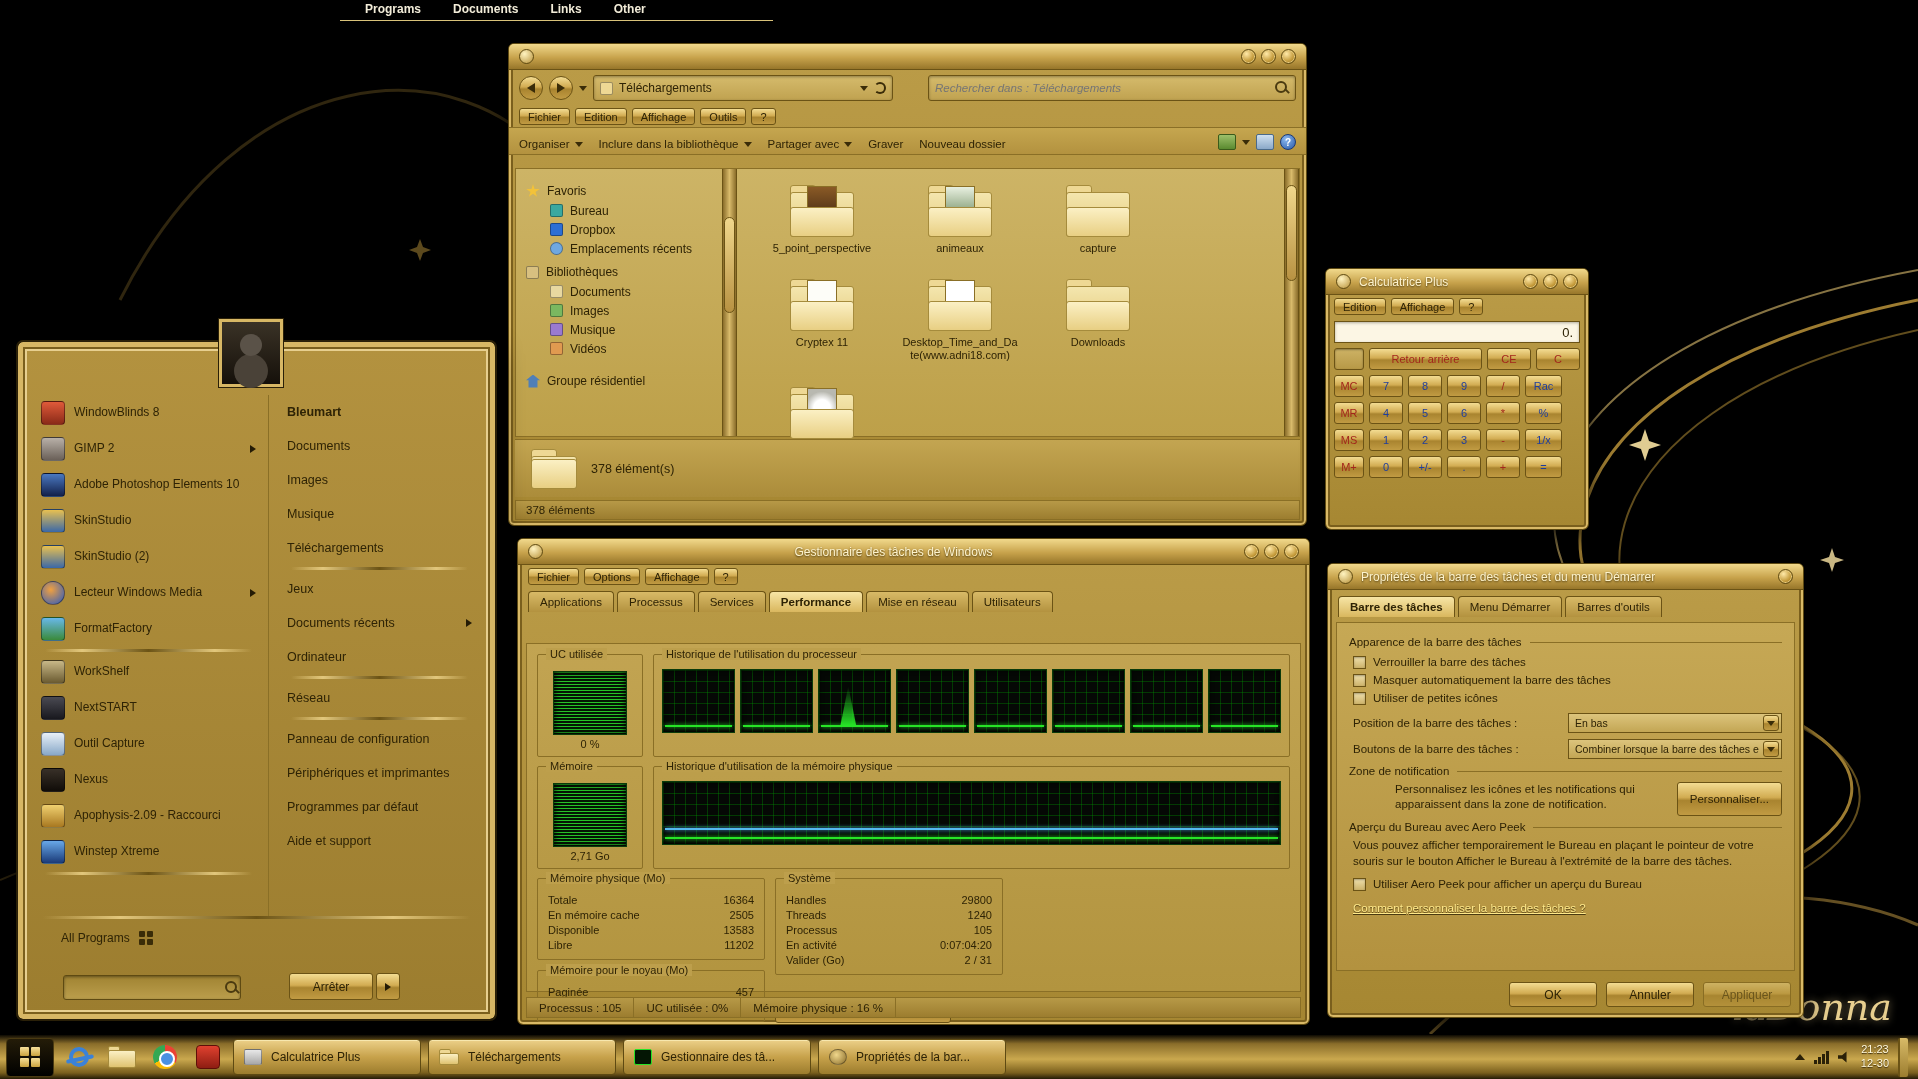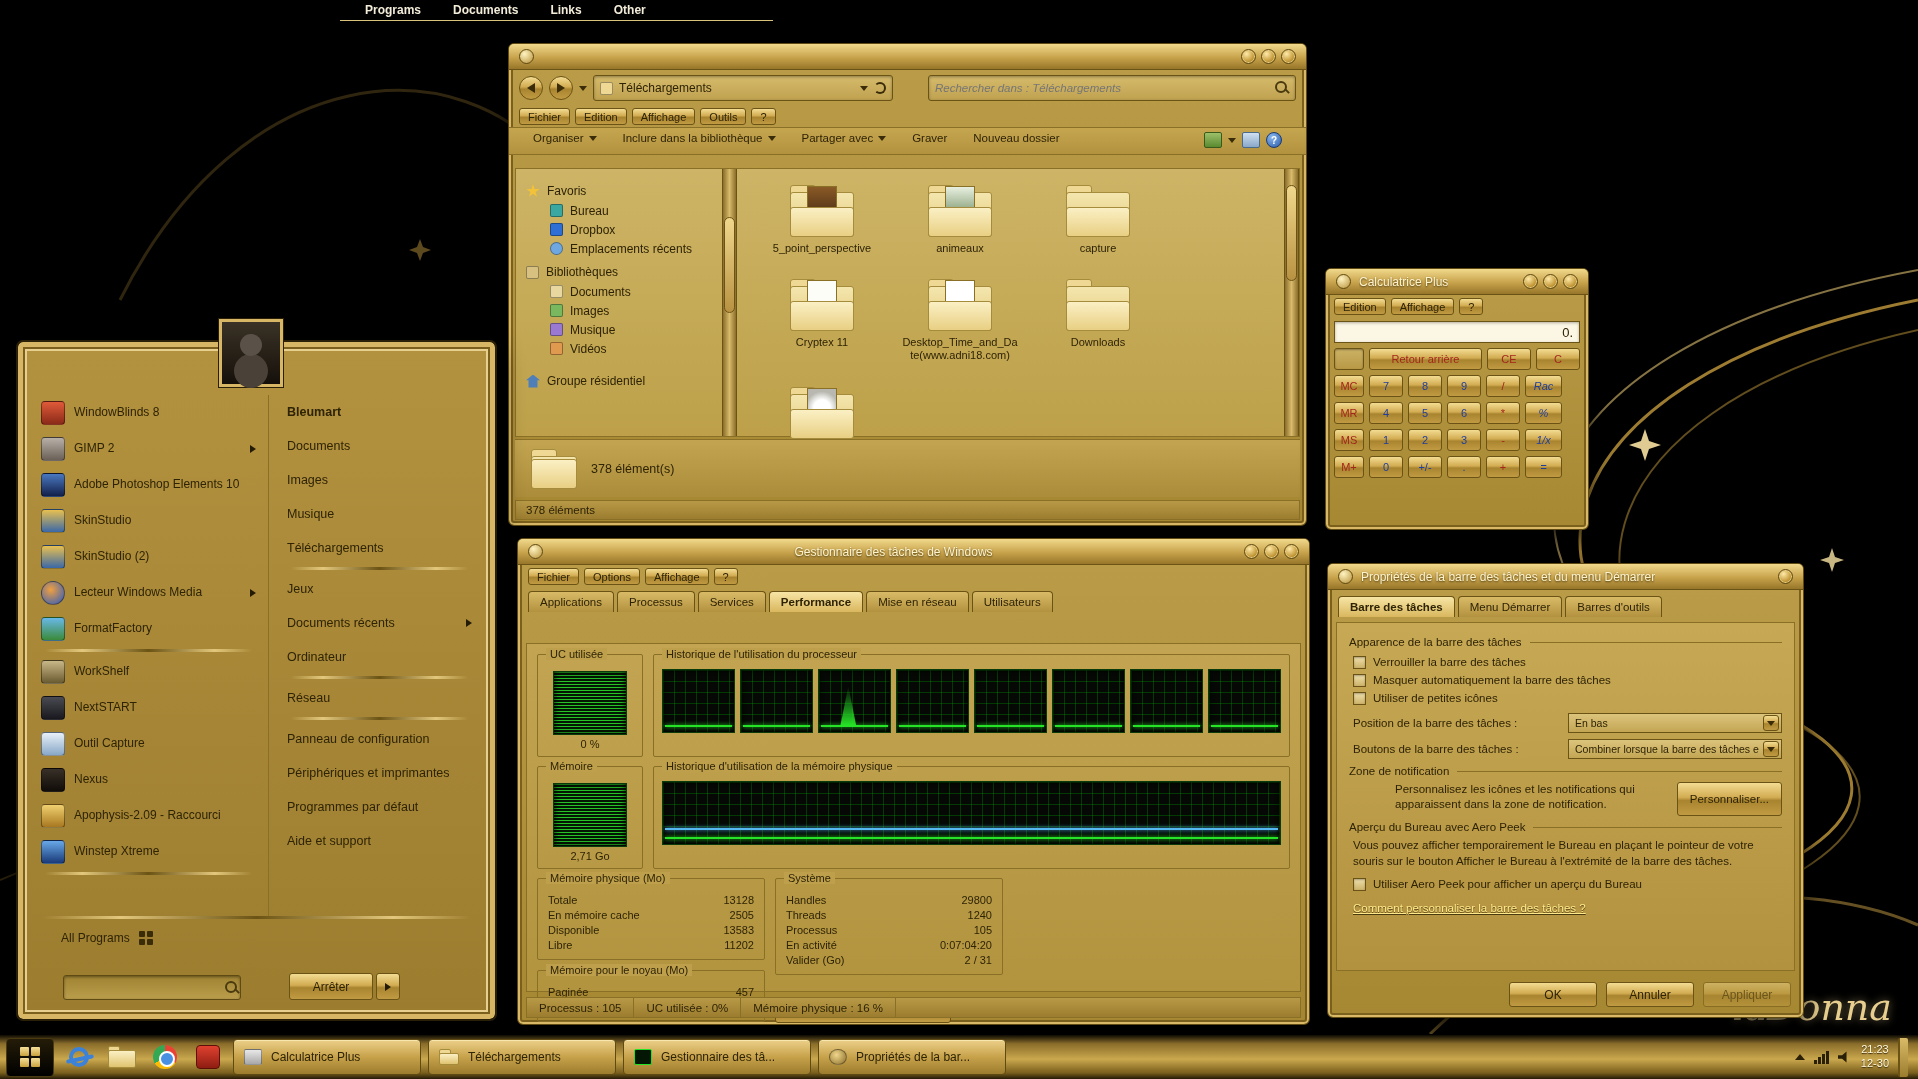--- a/index.html
+++ b/index.html
@@ -42,41 +42,41 @@
            clip-path:polygon(50% 0,100% 45%,82% 45%,82% 100%,18% 100%,18% 45%,0 45%); }
 
   
   #decor { position:absolute; inset:0; z-index:0; }
   #signature { position:absolute; right:26px; bottom:50px; z-index:1;
                font-family:"DejaVu Serif",serif; font-style:italic; font-size:38px;
                color:#e8cf8f; text-shadow:0 0 8px rgba(232,207,143,.55); }
 
   
   #topbar { position:absolute; left:340px; top:0; width:433px; height:21px; z-index:1;
-            display:flex; gap:12px; align-items:center; padding-left:15px;
+            display:flex; gap:12px; align-items:flex-start; padding-left:15px;
             border-bottom:1px solid #d9c27a; background:rgba(0,0,0,.55); }
   .topbar-item { background:#000; color:#f2ecd8; font-size:12px; font-weight:bold;
                  padding:2px 10px 3px; border-radius:0 0 4px 4px; display:flex; align-items:center; }
 
   
   #explorer { left:508px; top:43px; width:799px; height:483px; z-index:2; }
   .exp-nav { height:36px; display:flex; align-items:center; gap:6px; padding:4px 10px; }
   .nav-circle { width:24px; height:24px; border-radius:50%; }
   .addressbar, .searchbox { height:26px; background:linear-gradient(#d5bb6c,#c0a250);
       border:1px solid #6b5315; box-shadow:inset 0 1px 3px rgba(0,0,0,.35);
       display:flex; align-items:center; gap:6px; padding:0 6px; border-radius:3px; }
   .addressbar { width:300px; }
   .searchbox { width:368px; margin-left:auto; }
   .addr-text { font-size:12px; }
   .searchbox input { flex:1; border:none; background:transparent; outline:none;
       font-family:inherit; font-size:11.5px; font-style:italic; color:#5a4a1a; }
   .refresh-icon { width:12px; height:12px; border:2px solid #3a2c08; border-radius:50%;
                   border-left-color:transparent; }
   .exp-menu { display:flex; gap:5px; padding:2px 10px; }
-  .exp-toolbar { display:flex; align-items:flex-start; gap:26px; padding:4px 24px;
+  .exp-toolbar { display:flex; align-items:flex-end; gap:16px; padding:4px 10px;
       border-top:1px solid #8a6f26; border-bottom:1px solid #8a6f26;
       background:linear-gradient(#c5a64f,#b3923f); height:28px; }
   .tb-item { font-size:11.5px; display:flex; align-items:center; gap:5px; }
   .tb-icons { margin-left:auto; display:flex; align-items:center; gap:6px; }
   .mini-ico { width:18px; height:16px; border-radius:2px; }
   .views-ico { background:linear-gradient(#9dc06a,#5a8a30); border:1px solid #3a5a1a; }
   .preview-ico { background:linear-gradient(#cfe0f0,#8aa8c8); border:1px solid #4a6a8a; }
   .help-ico { width:16px; height:16px; border-radius:50%; background:radial-gradient(circle at 35% 30%,#8ab8f0,#2a5aa8);
               border:1px solid #1a3a78; color:#fff; font-size:10px; font-weight:bold;
               display:flex; align-items:center; justify-content:center; }
@@ -118,21 +118,21 @@
       background:linear-gradient(#b79947,#9c7d2f); border:1px solid #8a6f26; }
 
   
   #calc { left:1325px; top:268px; width:264px; height:262px; z-index:3; }
   .calc-menu { display:flex; gap:5px; padding:3px 8px 0; }
   .calc-display { margin:6px 8px 2px; height:22px; background:#fcf6e4; border:1px solid #6b5315;
       box-shadow:inset 0 1px 3px rgba(0,0,0,.3); text-align:right; padding:3px 6px;
       font-size:13px; }
   .calc-row { display:flex; gap:5px; padding:0 8px; margin-top:5px; }
   .calc-key { height:22px; font-size:11px; flex:0 0 auto; }
-  .k-mem { width:30px; } .k-d { width:34px; } .k-last { width:37px;font-style:italic; }
+  .k-mem { width:30px; } .k-d { width:34px; } .k-last { width:37px; }
   .red { color:#a3261c; } .blue { color:#1f3e9e; }
   .mem-indicator { width:30px; height:22px; background:linear-gradient(#cdb265,#b79947);
       border:1px solid #6b5315; box-shadow:inset 0 1px 2px rgba(0,0,0,.35); border-radius:3px; }
 
   
   #startmenu { position:absolute; left:18px; top:342px; width:477px; height:677px; z-index:4;
       background:linear-gradient(#b3923f,#9c7d2f); border:5px solid #d7b765; border-radius:5px;
       outline:2px solid #2a2008;
       box-shadow:inset 0 0 0 2px #7a5f1d, inset 0 0 0 4px #e7cf8f, 0 10px 26px rgba(0,0,0,.85); }
   .avatar { position:absolute; left:196px; top:-28px; width:64px; height:68px; z-index:2;
@@ -734,21 +734,21 @@
             <div class="graph mem"></div>
           </div>
       </div>
     </div>
     <div class="tm-row" style="flex:1">
       <div class="stat-col">
         <div class="tm-group">
           <span class="gb-title">Mémoire physique (Mo)</span>
           <div class="stat-row">
               <span>Totale</span>
-              <span>13128</span>
+              <span>16364</span>
             </div>
           <div class="stat-row">
               <span>En mémoire cache</span>
               <span>2505</span>
             </div>
           <div class="stat-row">
               <span>Disponible</span>
               <span>13583</span>
             </div>
           <div class="stat-row">

